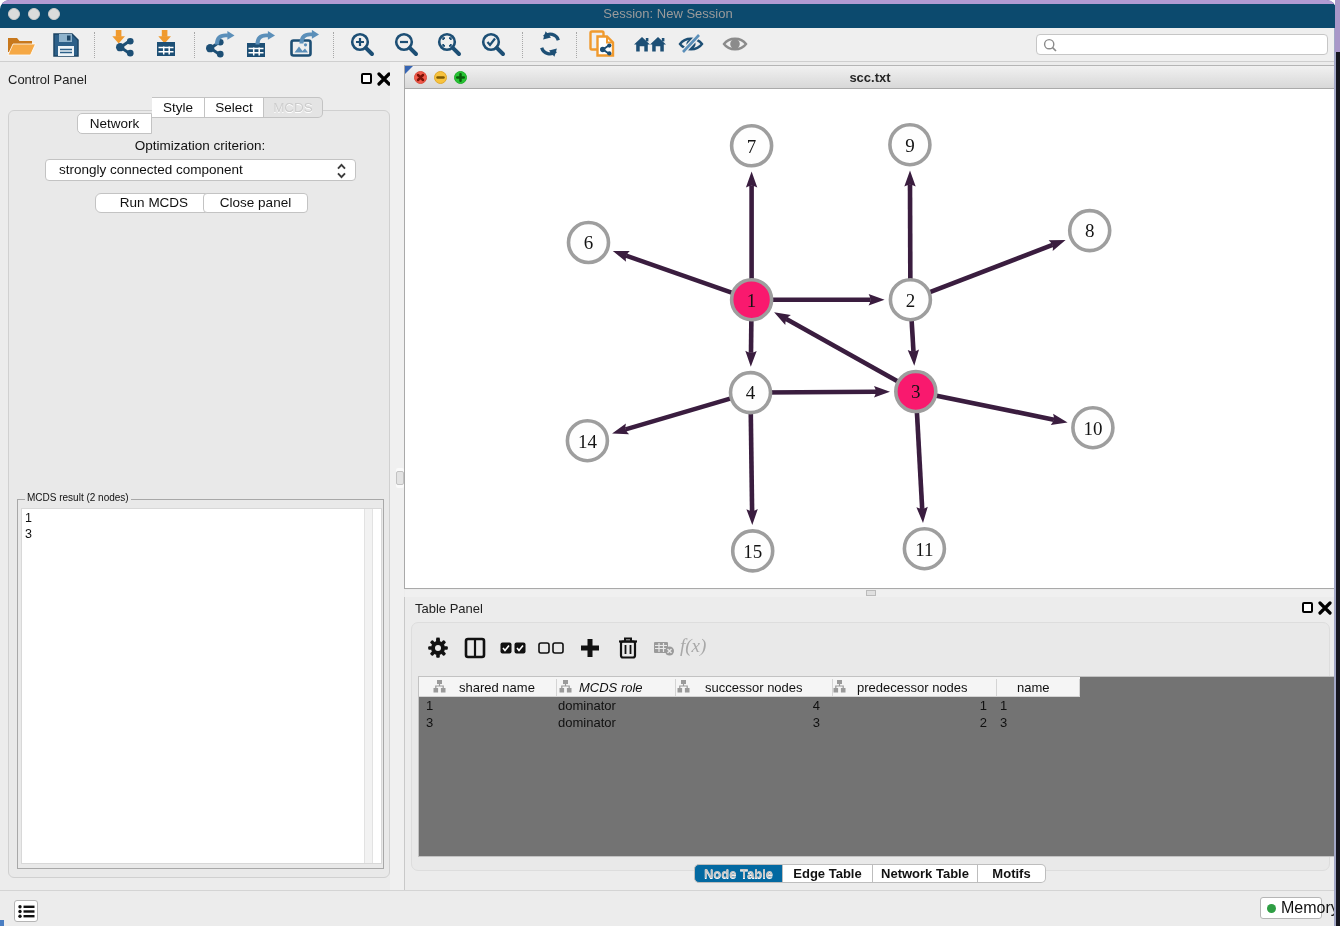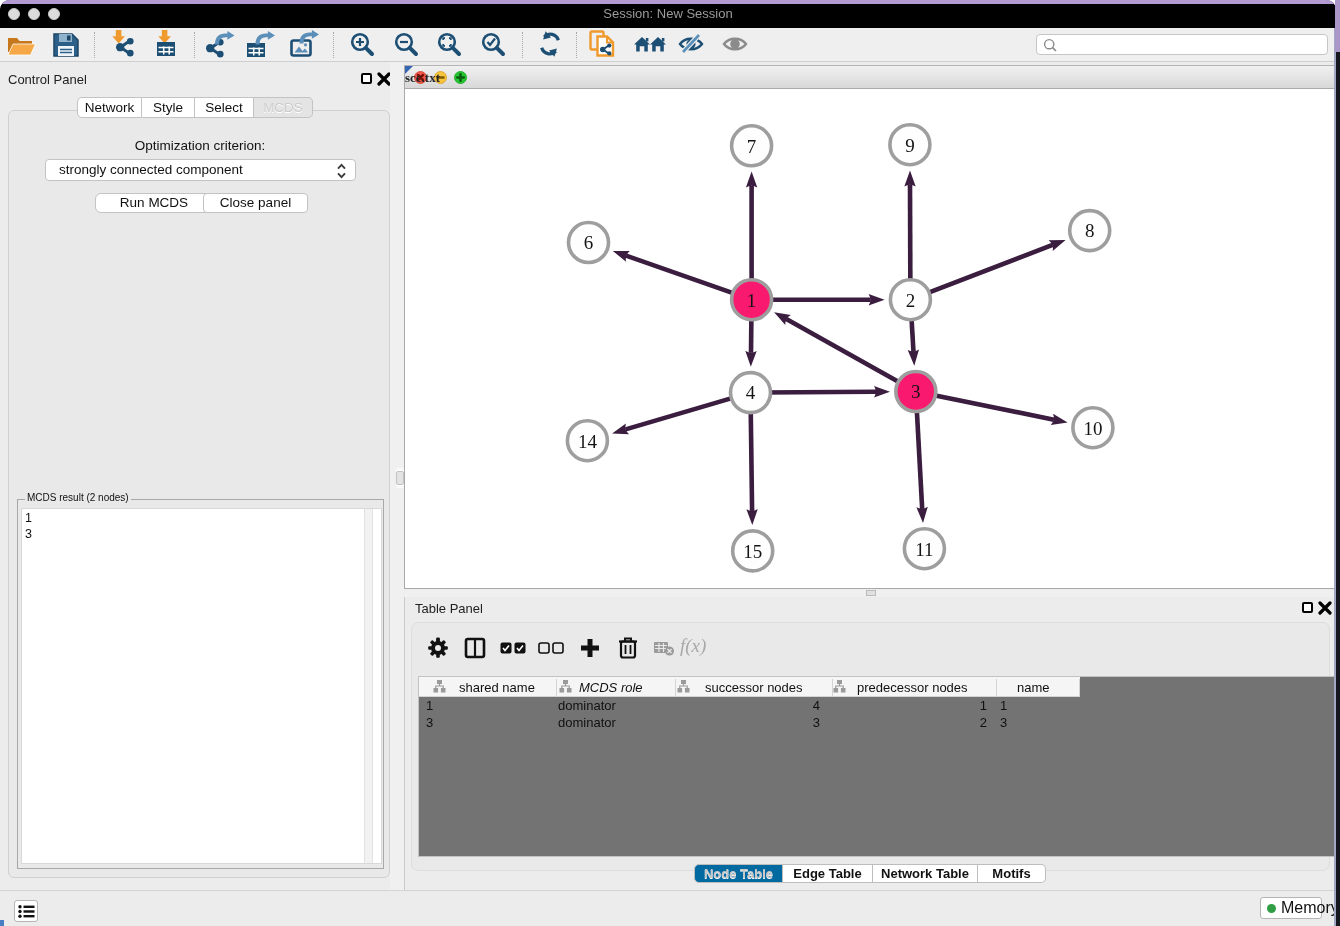--- a/index.html
+++ b/index.html
@@ -1,21 +1,21 @@
 <!DOCTYPE html>
 <html><head>
 <meta charset="utf-8">
 <style>
 * { margin:0; padding:0; box-sizing:border-box; }
 html,body { width:1340px; height:926px; overflow:hidden; background:#fff; }
 body { font-family:"Liberation Sans",sans-serif; }
 #win { position:absolute; left:0; top:0; width:1336px; height:926px; background:#ececec; border-radius:9px 9px 0 0; overflow:hidden; }
 #rightdark { position:absolute; left:1336px; top:50px; width:4px; height:920px; background:#16161f; }
 #rightline { position:absolute; left:1334px; top:28px; width:2px; height:898px; background:#a2a7c6; }
-#titlebar { position:absolute; left:0; top:0; width:1336px; height:37px; background:#000000; border-bottom:1px solid #d8d8d8; border-radius:9px 9px 0 0; }
+#titlebar { position:absolute; left:0; top:0; width:1336px; height:37px; background:#0c4a6e; border-bottom:1px solid #d8d8d8; border-radius:9px 9px 0 0; }
 #purpletop { position:absolute; left:0; top:0; width:1336px; height:4px; background:#b29bd3; border-radius:9px 9px 0 0; }
 .dot { position:absolute; top:8px; width:12px; height:12px; border-radius:50%; background:#dcdcdc; border:1px solid #c9c9c9; }
 #wtitle { position:absolute; top:6px; left:0; width:1336px; text-align:center; font-size:13px; color:#9b9b9b; }
 #toolbar { position:absolute; left:0; top:28px; width:1336px; height:34px; background:#efefef; border-bottom:1px solid #cfcfcf; }
 .tsep { position:absolute; top:4px; height:26px; width:0; border-left:1px dotted #a8a8a8; }
 .ticon { position:absolute; top:2px; }
 #searchbox { position:absolute; left:1036px; top:6px; width:292px; height:21px; background:#fff; border:1px solid #c6c6c6; border-radius:4px; }
 
 #cpanel { position:absolute; left:0; top:62px; width:403px; height:828px; background:#ececec; }
 #cp-title { position:absolute; left:8px; top:10px; font-size:13px; color:#222; }
@@ -32,21 +32,21 @@
 #fieldset { position:absolute; left:8px; top:388px; width:367px; height:370px; border:1px solid #a8a8a8; }
 #fieldlegend { position:absolute; left:7px; top:-8px; background:#e9e9e9; padding:0 2px; font-size:10px; color:#111; }
 #fieldwhite { position:absolute; left:3px; top:8px; width:361px; height:356px; background:#fff; border:1px solid #d8d8d8; font-size:12.5px; color:#111; }
 #fw-scroll { position:absolute; right:8px; top:0px; width:9px; height:354px; background:#f2f2f2; border-left:1px solid #e2e2e2; border-right:1px solid #e2e2e2; }
 
 #vdivider { position:absolute; left:390px; top:62px; width:14px; height:828px; background:#f0f0f0; }
 #vhandle { position:absolute; left:396px; top:471px; width:8px; height:14px; background:#e3e3e3; border:1px solid #c2c2c2; border-radius:2px; box-shadow:0 -3px 0 #fafafa, 0 3px 0 #fafafa; }
 
 #netwin { position:absolute; left:404px; top:65px; width:931px; height:524px; border-left:1px solid #a9a9a9; border-bottom:1px solid #a9a9a9; border-top:1px solid #b5b5b5; background:#fff; }
 #nettitle { position:absolute; left:0; top:0; width:930px; height:23px; background:linear-gradient(#f1f1f1,#d8d8d8); border-bottom:1px solid #aaa; }
-#nettext { position:absolute; left:0; top:4px; width:930px; text-align:left; font-weight:bold; font-size:13px; color:#262626;font-family:Liberation Serif, serif; }
+#nettext { position:absolute; left:0; top:4px; width:930px; text-align:center; font-weight:bold; font-size:13px; color:#262626; }
 .tl { position:absolute; top:5px; width:13px; height:13px; border-radius:50%; }
 .tl svg { display:block; }
 
 #tpanel { position:absolute; left:404px; top:597px; width:932px; height:293px; background:#ececec; border-left:1px solid #c9c9c9; }
 #tp-title { position:absolute; left:10px; top:4px; font-size:13px; color:#222; }
 #tp-pane { position:absolute; left:6px; top:25px; width:919px; height:249px; background:#e9e9e9; border:1px solid #ddd; border-radius:7px;padding-left:40px; }
 #ttable { position:absolute; left:6px; top:53px; width:1028px; height:181px; background:#737373; border:1px solid #c2c2c2; }
 #thead { position:absolute; left:0; top:0; width:661px; height:20px; background:#f5f5f5; border-bottom:1px solid #d4d4d4; }
 .thsep { position:absolute; top:2px; height:17px; width:0; border-left:1px solid #d4d4d4; }
 .thtext { position:absolute; top:3px; font-size:13px; color:#111; }
@@ -222,21 +222,21 @@
       <div class="cbtn" style="left:194px; width:105px;">Close panel</div>
       <div id="fieldset">
         <div id="fieldlegend">MCDS result (2 nodes)</div>
         <div id="fieldwhite">
             <div style="padding:1px 0 0 3px; line-height:16px;">1<br>3</div>
           <div id="fw-scroll"></div>
         </div>
       </div>
     </div>
     <div class="tabstrip" style="left:77px; top:35px;">
-      <div class="tab first" style="width:65px;">Network</div>
+      <div class="tab first" style="width:75px;margin-top:16px;">Network</div>
       <div class="tab" style="width:53px;">Style</div>
       <div class="tab" style="width:59px;">Select</div>
       <div class="tab last sel" style="width:59px;">MCDS</div>
     </div>
   </div>
   <div id="vdivider"></div>
   <div id="vhandle"></div>
   <div id="netwin">
     <div id="nettitle">
         <svg style="position:absolute;left:0;top:0;" width="8" height="8" viewBox="0 0 8 8">

